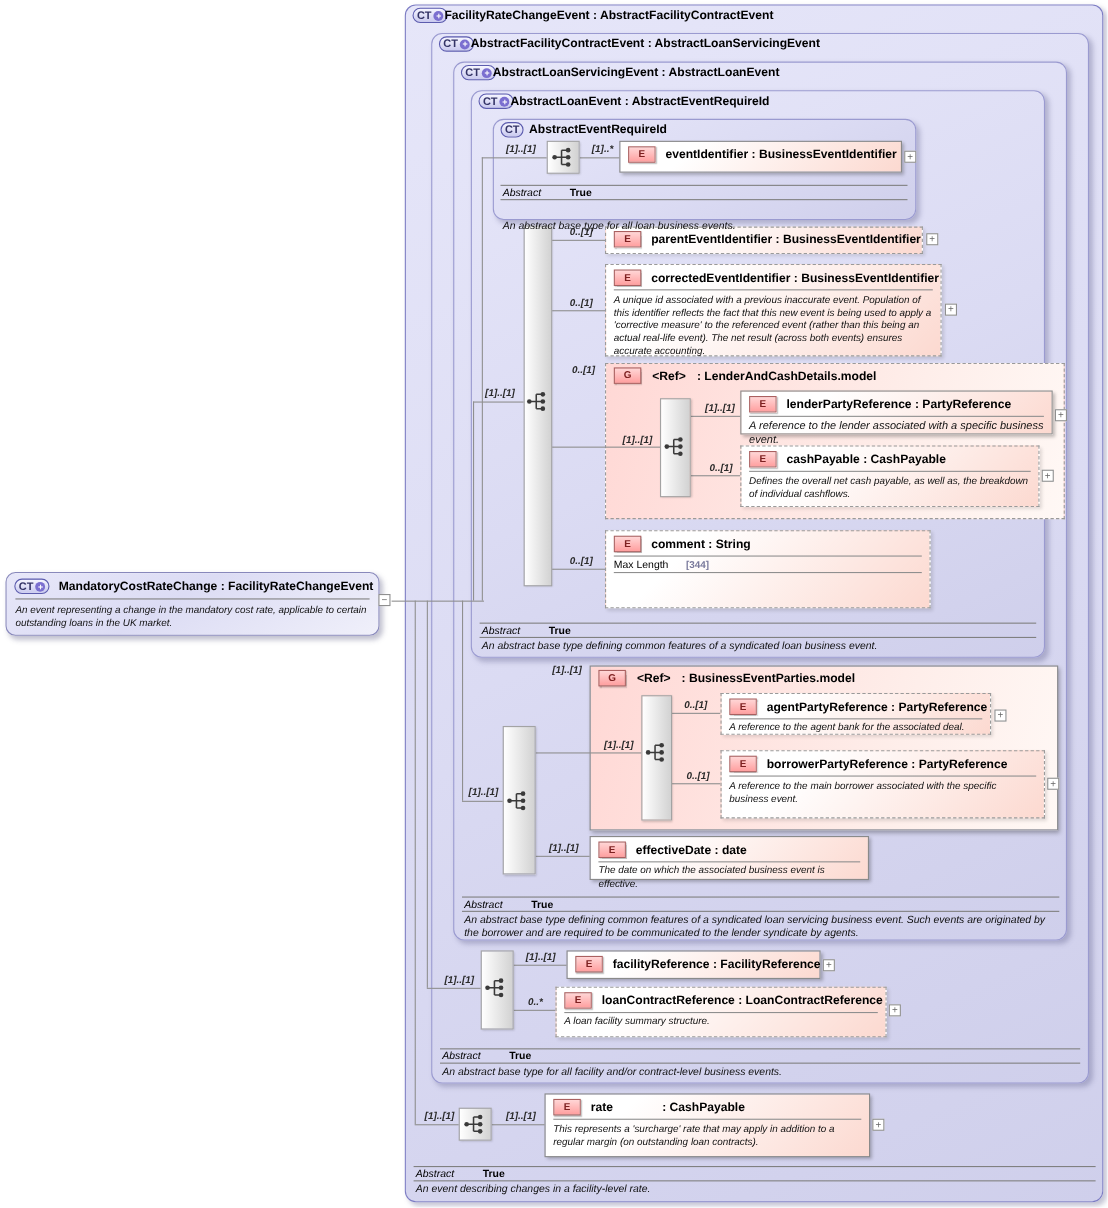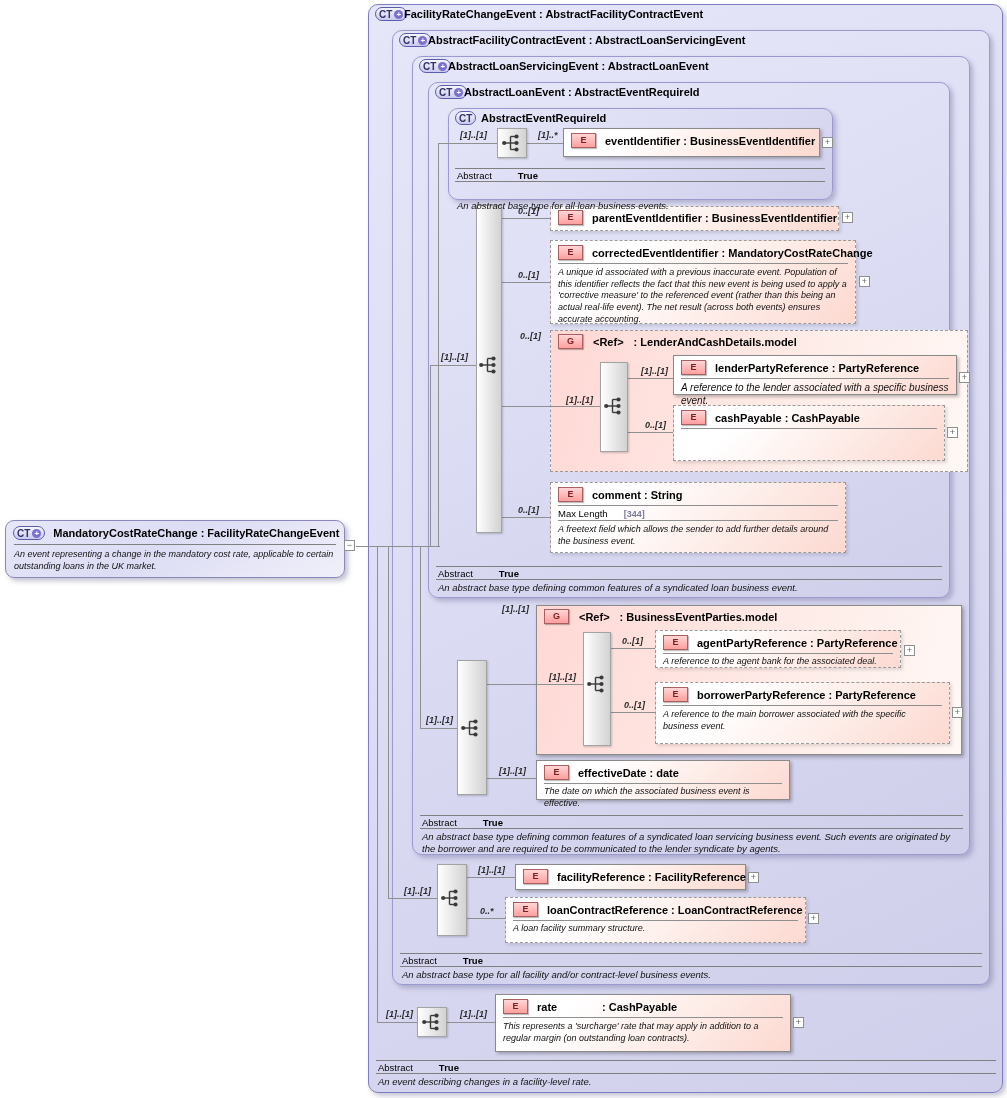--- a/index.html
+++ b/index.html
@@ -58,21 +58,21 @@
 
   .card { position:absolute; font-size:9px; font-weight:bold; font-style:italic;
           color:#2a2a2a; white-space:nowrap; }
 
   .pm { position:absolute; width:11px; height:11px; border:1px solid #8f8f8f; background:#fff;
         box-sizing:border-box; font-size:9px; line-height:9px; text-align:center; color:#666; }
 
   
   .abshr { position:absolute; height:1px; background:#808080; }
   .absrow { position:absolute; font-size:9.5px; color:#000; white-space:nowrap; }
-  .absrow .al { }
+  .absrow .al { font-style:italic; }
   .absrow .av { font-weight:bold; margin-left:26px; }
   .footann { position:absolute; font-size:9.5px; font-style:italic; color:#101010; line-height:1.3; }
 
   
   .lbox { position:absolute; left:5px; top:520px; width:340px; height:58px;
           border:1px solid #8888bb; border-radius:9px; box-sizing:border-box;
           background:linear-gradient(150deg,#e7e7f9 0%,#dcdcf4 45%,#f0f0fa 100%);
           box-shadow:3px 3px 5px rgba(80,80,120,0.35); }
   .lhead { display:flex; align-items:center; gap:8px; padding:5px 8px 3px 7px;
            font-size:11px; font-weight:bold; white-space:nowrap; }
@@ -320,21 +320,21 @@
     <div class="ehead" style="padding-top:3px;">
         <span class="ebadge">E</span>
         <span>parentEventIdentifier : BusinessEventIdentifier</span>
       </div>
   </div>
   <div class="pm" style="left:842px;top:212px;">+</div>
 
   <div class="ebox dashed" style="left:550px;top:240px;width:306px;height:84px;">
     <div class="ehead">
         <span class="ebadge">E</span>
-        <span>correctedEventIdentifier : MandatoryCostRateChange</span>
+        <span>correctedEventIdentifier : BusinessEventIdentifier</span>
       </div>
     <div class="ediv"></div>
     <div class="eann" style="font-size:9px;">A unique id associated with a previous inaccurate event. Population of this identifier reflects the fact that this new event is being used to apply a 'corrective measure' to the referenced event (rather than this being an actual real-life event). The net result (across both events) ensures accurate accounting.</div>
   </div>
   <div class="pm" style="left:859px;top:276px;">+</div>
 
   <div class="ebox" style="left:673px;top:355px;width:284px;height:40px;">
     <div class="ehead">
         <span class="ebadge">E</span>
         <span>lenderPartyReference : PartyReference</span>
@@ -343,35 +343,35 @@
     <div class="eann" style="font-size:10px;padding-top:2px;">A reference to the lender associated with a specific business event.</div>
   </div>
   <div class="pm" style="left:959px;top:372px;">+</div>
 
   <div class="ebox dashed" style="left:673px;top:405px;width:272px;height:56px;">
     <div class="ehead">
         <span class="ebadge">E</span>
         <span>cashPayable : CashPayable</span>
       </div>
     <div class="ediv"></div>
+    <div class="eann" style="font-size:9px;">Defines the overall net cash payable, as well as, the breakdown of individual cashflows.</div>
   </div>
   <div class="pm" style="left:947px;top:427px;">+</div>
 
   <div class="ebox dashed" style="left:550px;top:482px;width:296px;height:71px;">
     <div class="ehead">
         <span class="ebadge">E</span>
         <span>comment : String</span>
       </div>
     <div class="ediv"></div>
     <div class="efacet">
         <span class="flabel">Max Length</span>
         <span class="fval">[344]</span>
       </div>
     <div class="ediv"></div>
-    <div class="eann" style="font-size:9px;">A freetext field which allows the sender to add further details around the business event.</div>
   </div>
 
   <div class="ebox dashed" style="left:655px;top:630px;width:246px;height:38px;">
     <div class="ehead">
         <span class="ebadge">E</span>
         <span>agentPartyReference : PartyReference</span>
       </div>
     <div class="ediv"></div>
     <div class="eann" style="font-size:9px;padding-top:2px;">A reference to the agent bank for the associated deal.</div>
   </div>

